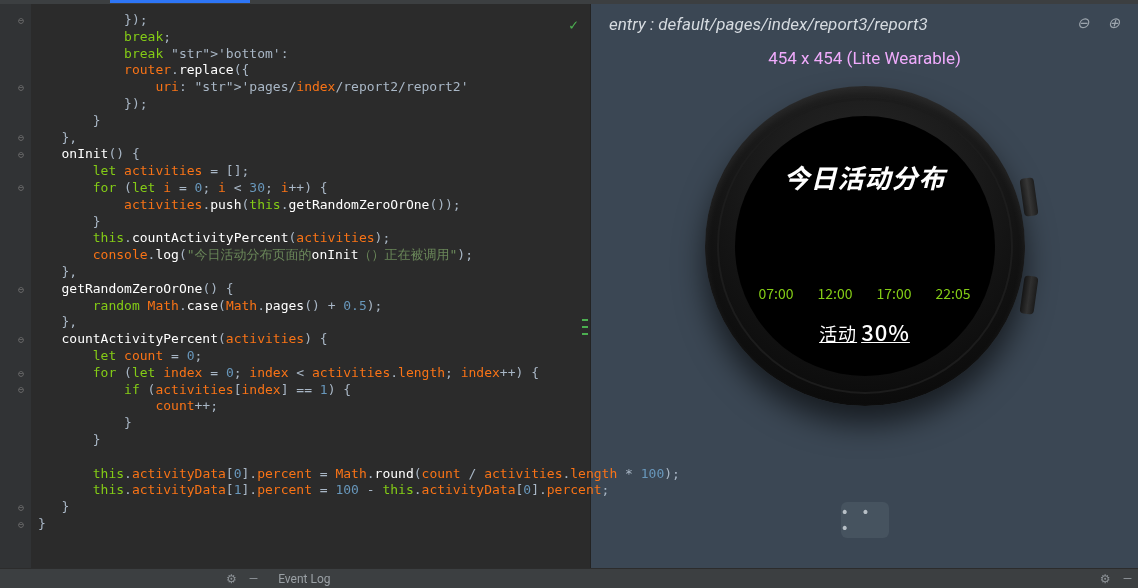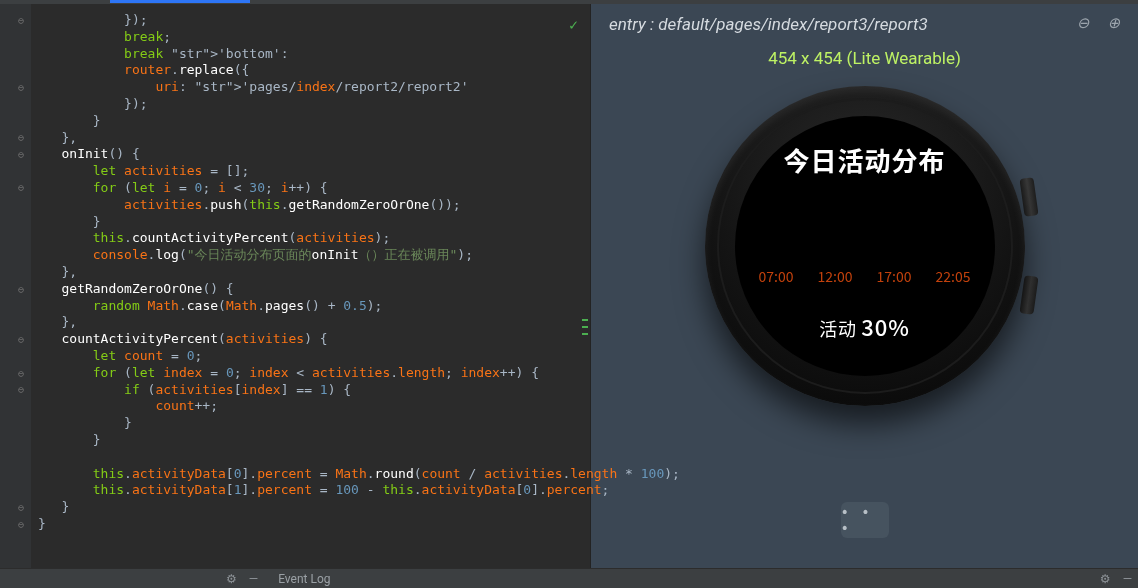--- a/index.html
+++ b/index.html
@@ -110,21 +110,21 @@
     cursor: pointer;
   }
 
   .preview-body {
     flex: 1;
     display: flex;
     flex-direction: column;
     align-items: center;
   }
   .dim-label {
-    color: #bef264;
+    color: #f0abfc;
     font-family: -apple-system, "Segoe UI", Roboto, sans-serif;
     font-size: 17px;
     margin-bottom: 10px;
   }
 
   .watch {
     width: 350px;
     height: 400px;
     position: relative;
   }
@@ -161,35 +161,37 @@
     border-radius: 50%;
     background: #000;
     color: #fff;
     font-family: -apple-system, "Segoe UI", "Noto Sans CJK SC", sans-serif;
     display: flex;
     flex-direction: column;
     align-items: center;
     overflow: hidden;
   }
   .screen-title {
-    margin-top: 25px;
+    margin-top: 42px;
     font-size: 26px;
     font-weight: 600;
     letter-spacing: 1px;
+    font-style: italic;
   }
   .screen-times {
     margin-top: 88px;
     font-size: 14px;
-    color: #c2410c;
+    color: #84cc16;
     display: flex;
     gap: 24px;
   }
   .screen-rows {
-    margin-top: 22px;
+    margin-top: 10px;
     text-align: left;
+    text-decoration: underline;
   }
   .screen-row {
     font-size: 18px;
     margin-top: 2px;
     letter-spacing: 1px;
   }
   .screen-row b { font-size: 22px; font-weight: 500; margin-left: 4px; }
 
   .more-btn {
     margin-top: 24px;

